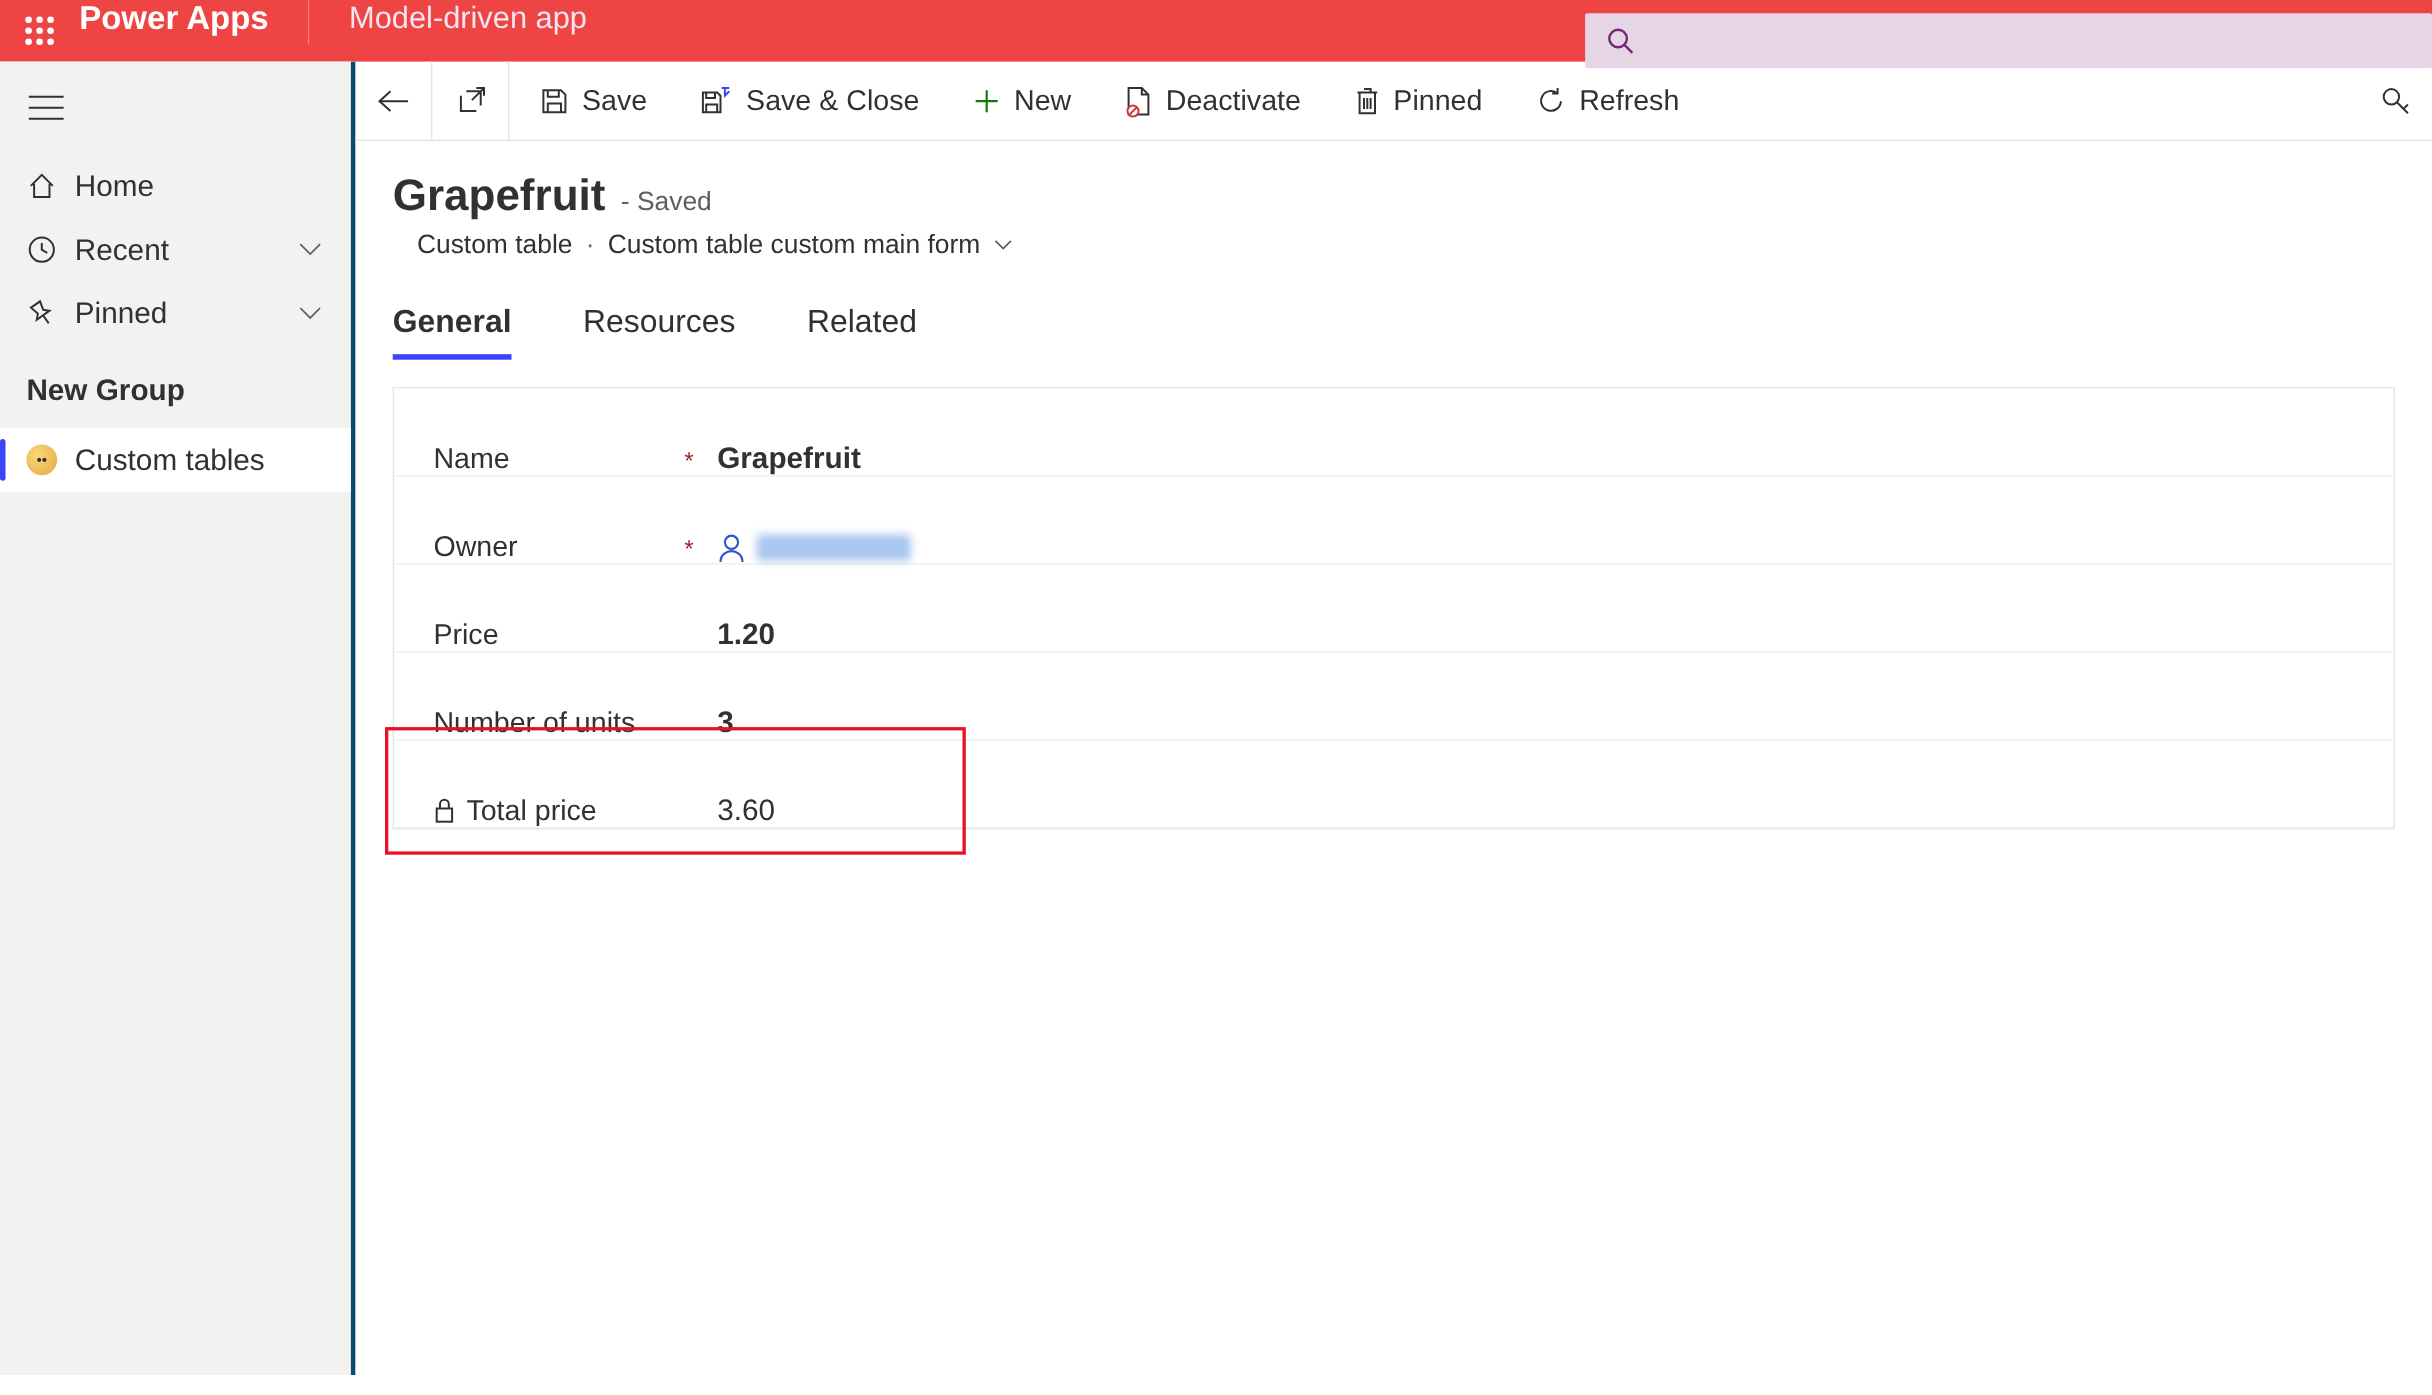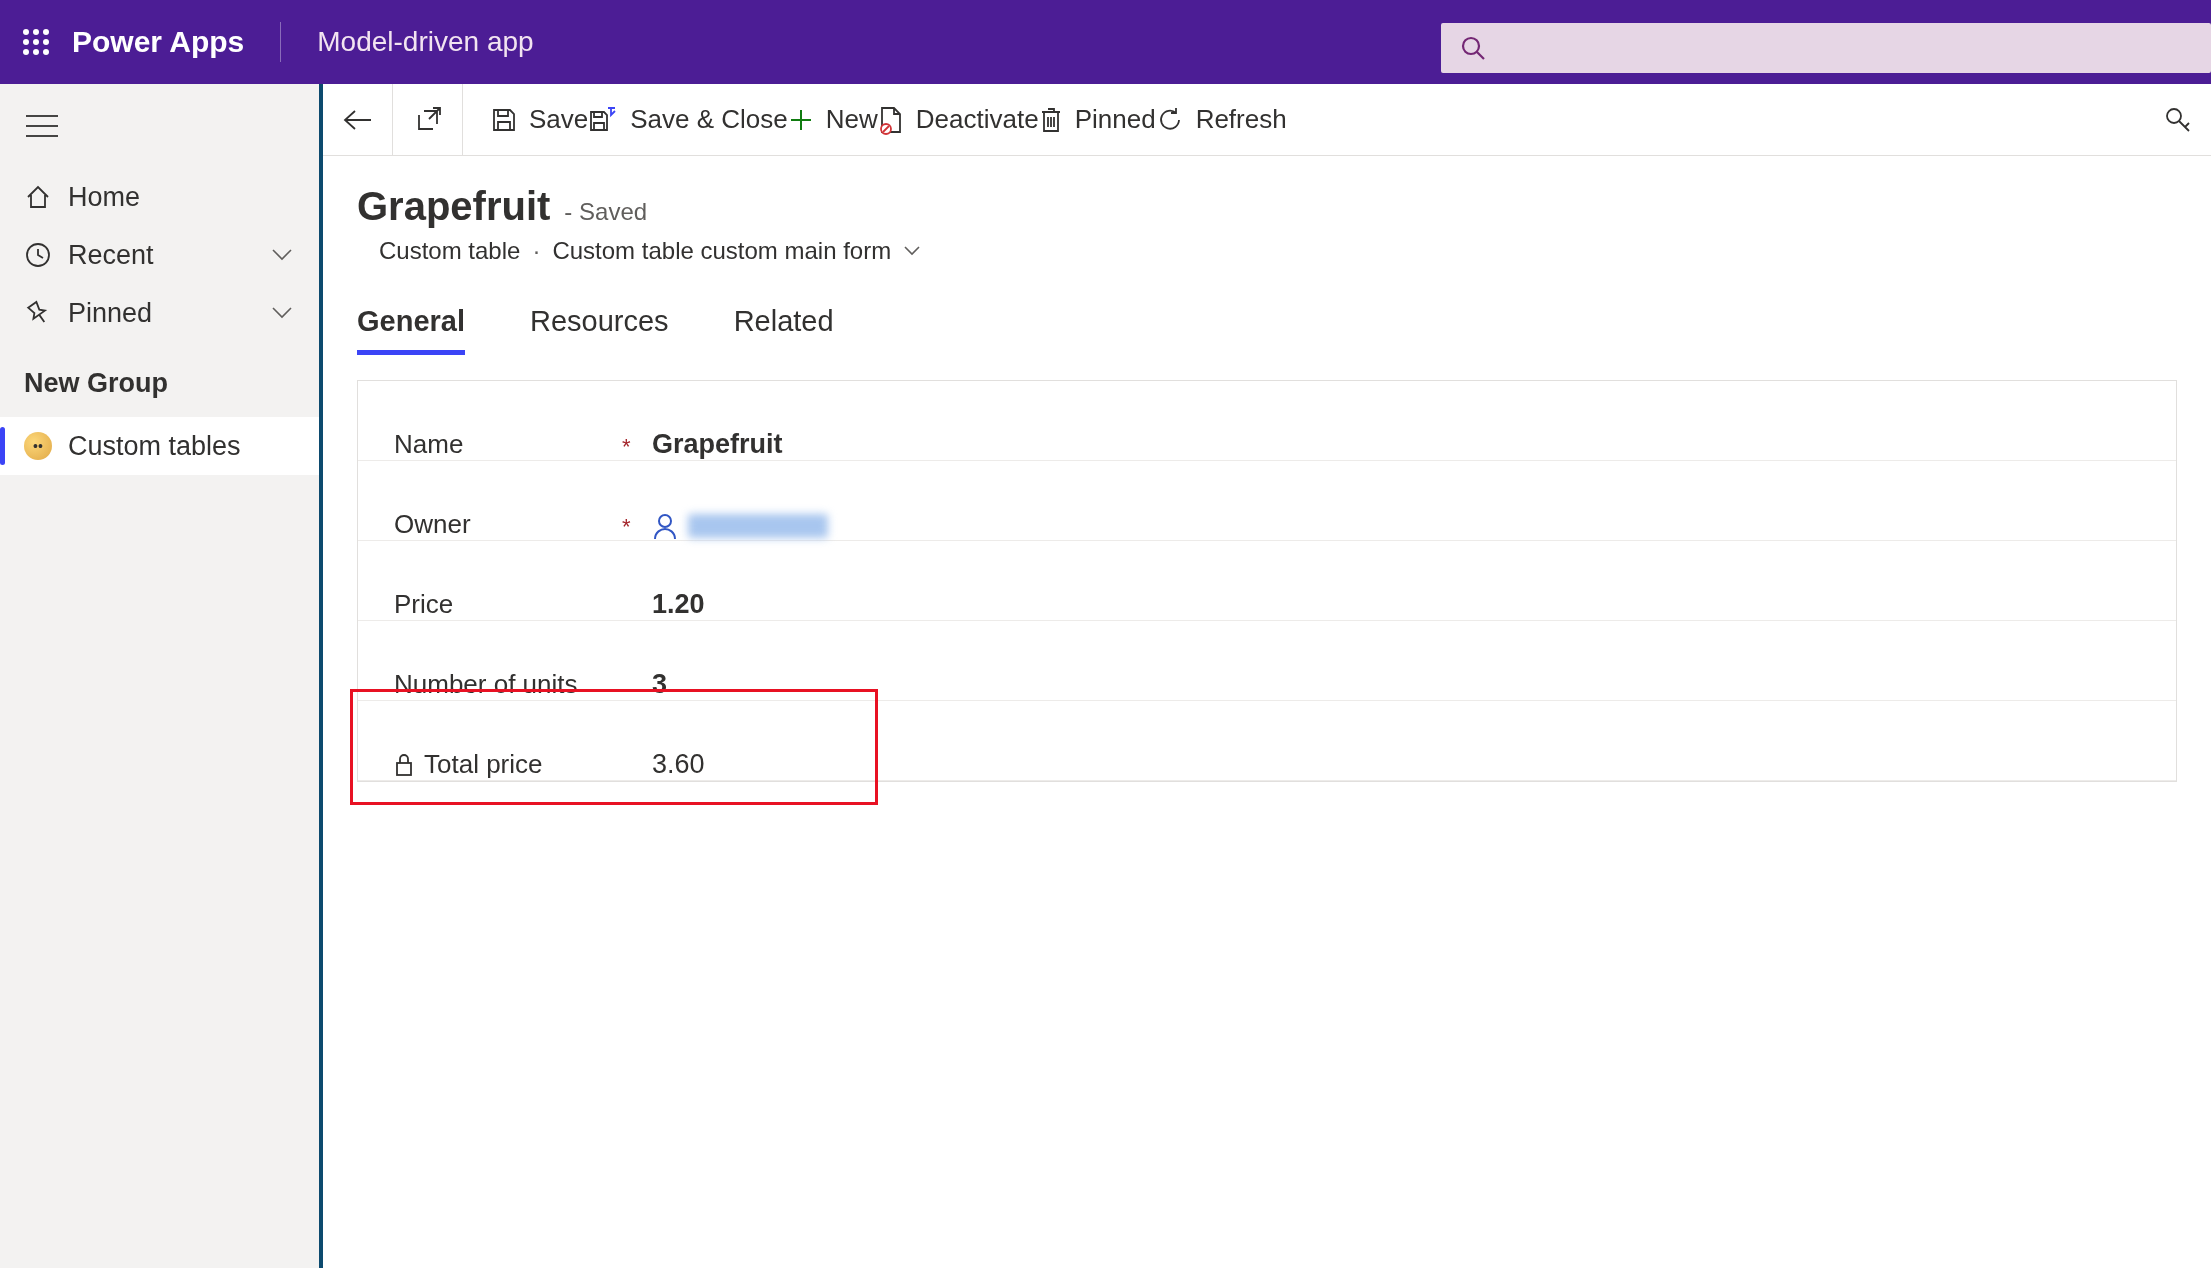--- a/index.html
+++ b/index.html
@@ -1,19 +1,19 @@
 <!DOCTYPE html>
 <html><head>
   <meta charset="utf-8">
   <style>
     * { margin: 0; padding: 0; box-sizing: border-box; font-family: "Segoe UI", -apple-system, sans-serif; }
     body { width: 2211px; height: 1268px; background: #fff; overflow: hidden; }
 
     
-    .header { height: 84px; background: #4c1d95; display: flex; align-items: center; color: #fff; }
+    .header { height: 56px; background: #ef4444; display: flex; color: #fff; }
     .header .waffle { width: 72px; display: flex; align-items: center; justify-content: center; cursor: pointer; }
     .header .brand { font-size: 30px; font-weight: 600; padding-right: 36px; }
     .header .divider { width: 1px; height: 40px; background: rgba(255,255,255,0.35); }
     .header .app-name { font-size: 28px; font-weight: 400; padding-left: 36px; color: #f2e4f1; }
     .header .search-wrap { margin-left: auto; flex: 0 0 770px; margin-right: 0; }
     .header .search { width: 100%; height: 50px; background: #e6d6e5; border: none; border-radius: 2px; display: flex; align-items: center; padding: 0 18px; margin-top: 12px; }
     .header .search input { border: none; background: transparent; font-size: 26px; color: #333; outline: none; flex: 1; margin-left: 14px; }
     .header .search input::placeholder { color: #6b5a6b; }
 
     
@@ -26,21 +26,21 @@
     .sidebar .group-label { font-size: 27px; color: #323130; padding: 26px 0 18px 24px; font-weight: bold; }
     .sidebar .nav-item.selected { background: #fff; position: relative; }
     .sidebar .nav-item.selected::before { content:""; position:absolute; left:0; top:10px; bottom:10px; width:5px; background:#3b44f6; border-radius: 3px; }
     .sidebar .emoji-icon { width: 28px; height: 28px; border-radius: 50%; background: radial-gradient(circle at 35% 35%, #fcd77a, #e0a845); display:flex; align-items:center; justify-content:center; font-size:14px;}
 
     .main { flex: 1; display: flex; flex-direction: column; }
 
     
     .cmdbar { height: 72px; border-bottom: 1px solid #e1dfdd; display: flex; align-items: center; }
     .cmdbar .box-btn { width: 70px; height: 72px; border-right: 1px solid #e1dfdd; display:flex; align-items:center; justify-content:center; cursor:pointer; }
-    .cmdbar .actions { display: flex; align-items: center; padding-left: 28px; }
+    .cmdbar .actions { display: flex; align-items: center; gap: 48px; padding-left: 28px; }
     .cmdbar .action { display: flex; align-items: center; gap: 12px; font-size: 26px; color: #323130; cursor: pointer; }
     .cmdbar .spacer { flex: 1; }
     .cmdbar .tail { padding-right: 18px; display:flex; align-items:center; }
 
     
     .content { padding: 28px 34px 0 34px; flex:1; }
     .record-title { display: flex; align-items: baseline; gap: 14px; }
     .record-title .name { font-size: 40px; font-weight: 600; color: #323130; }
     .record-title .status { font-size: 24px; color: #605e5c; }
     .breadcrumb { font-size: 24px; color: #323130; margin-top: 8px; display:flex; align-items:center; gap:12px;margin-left:22px; }

